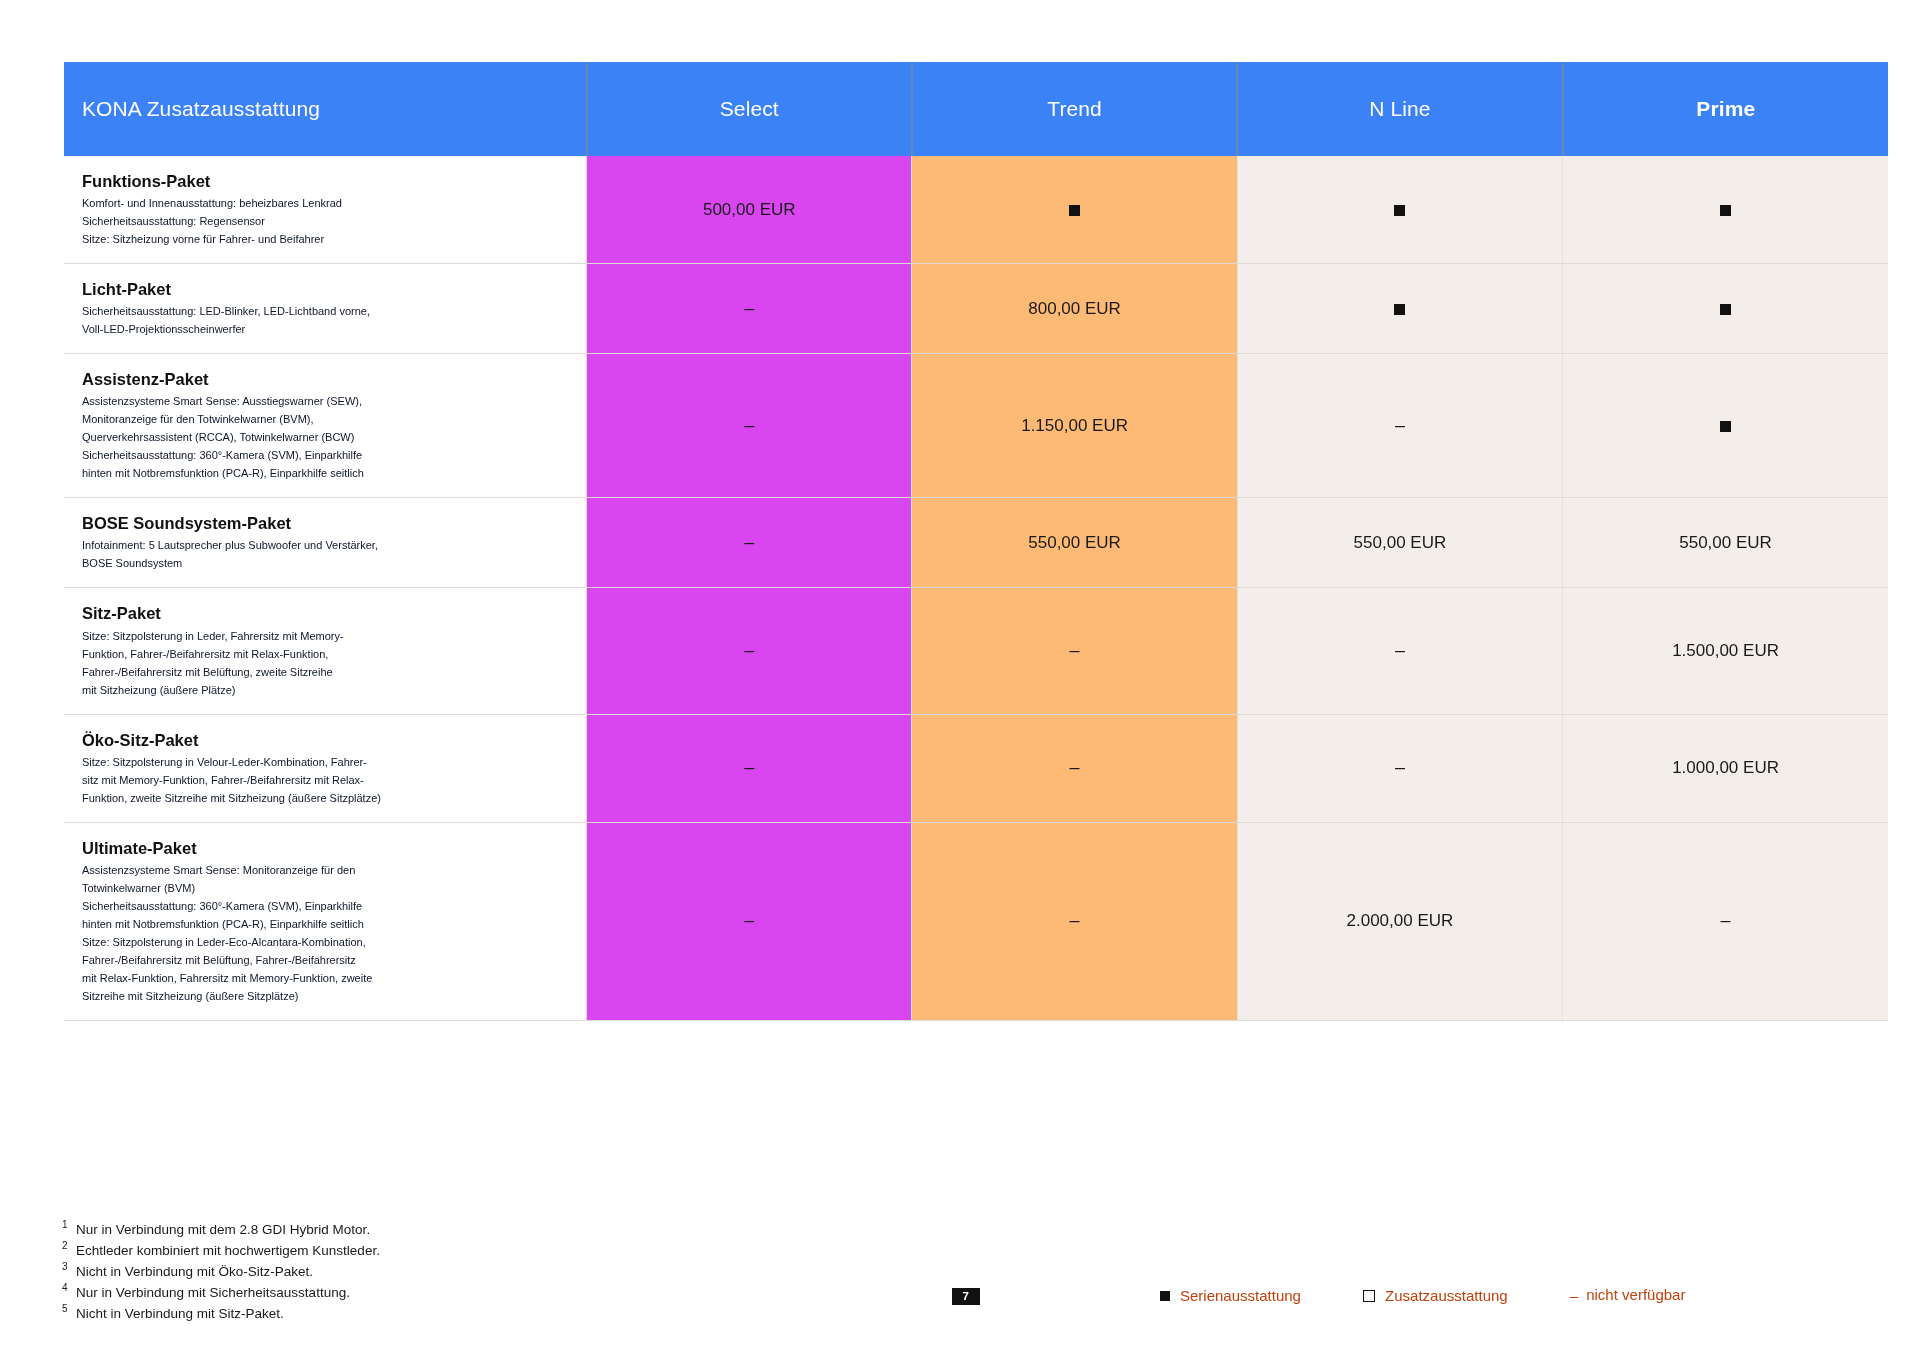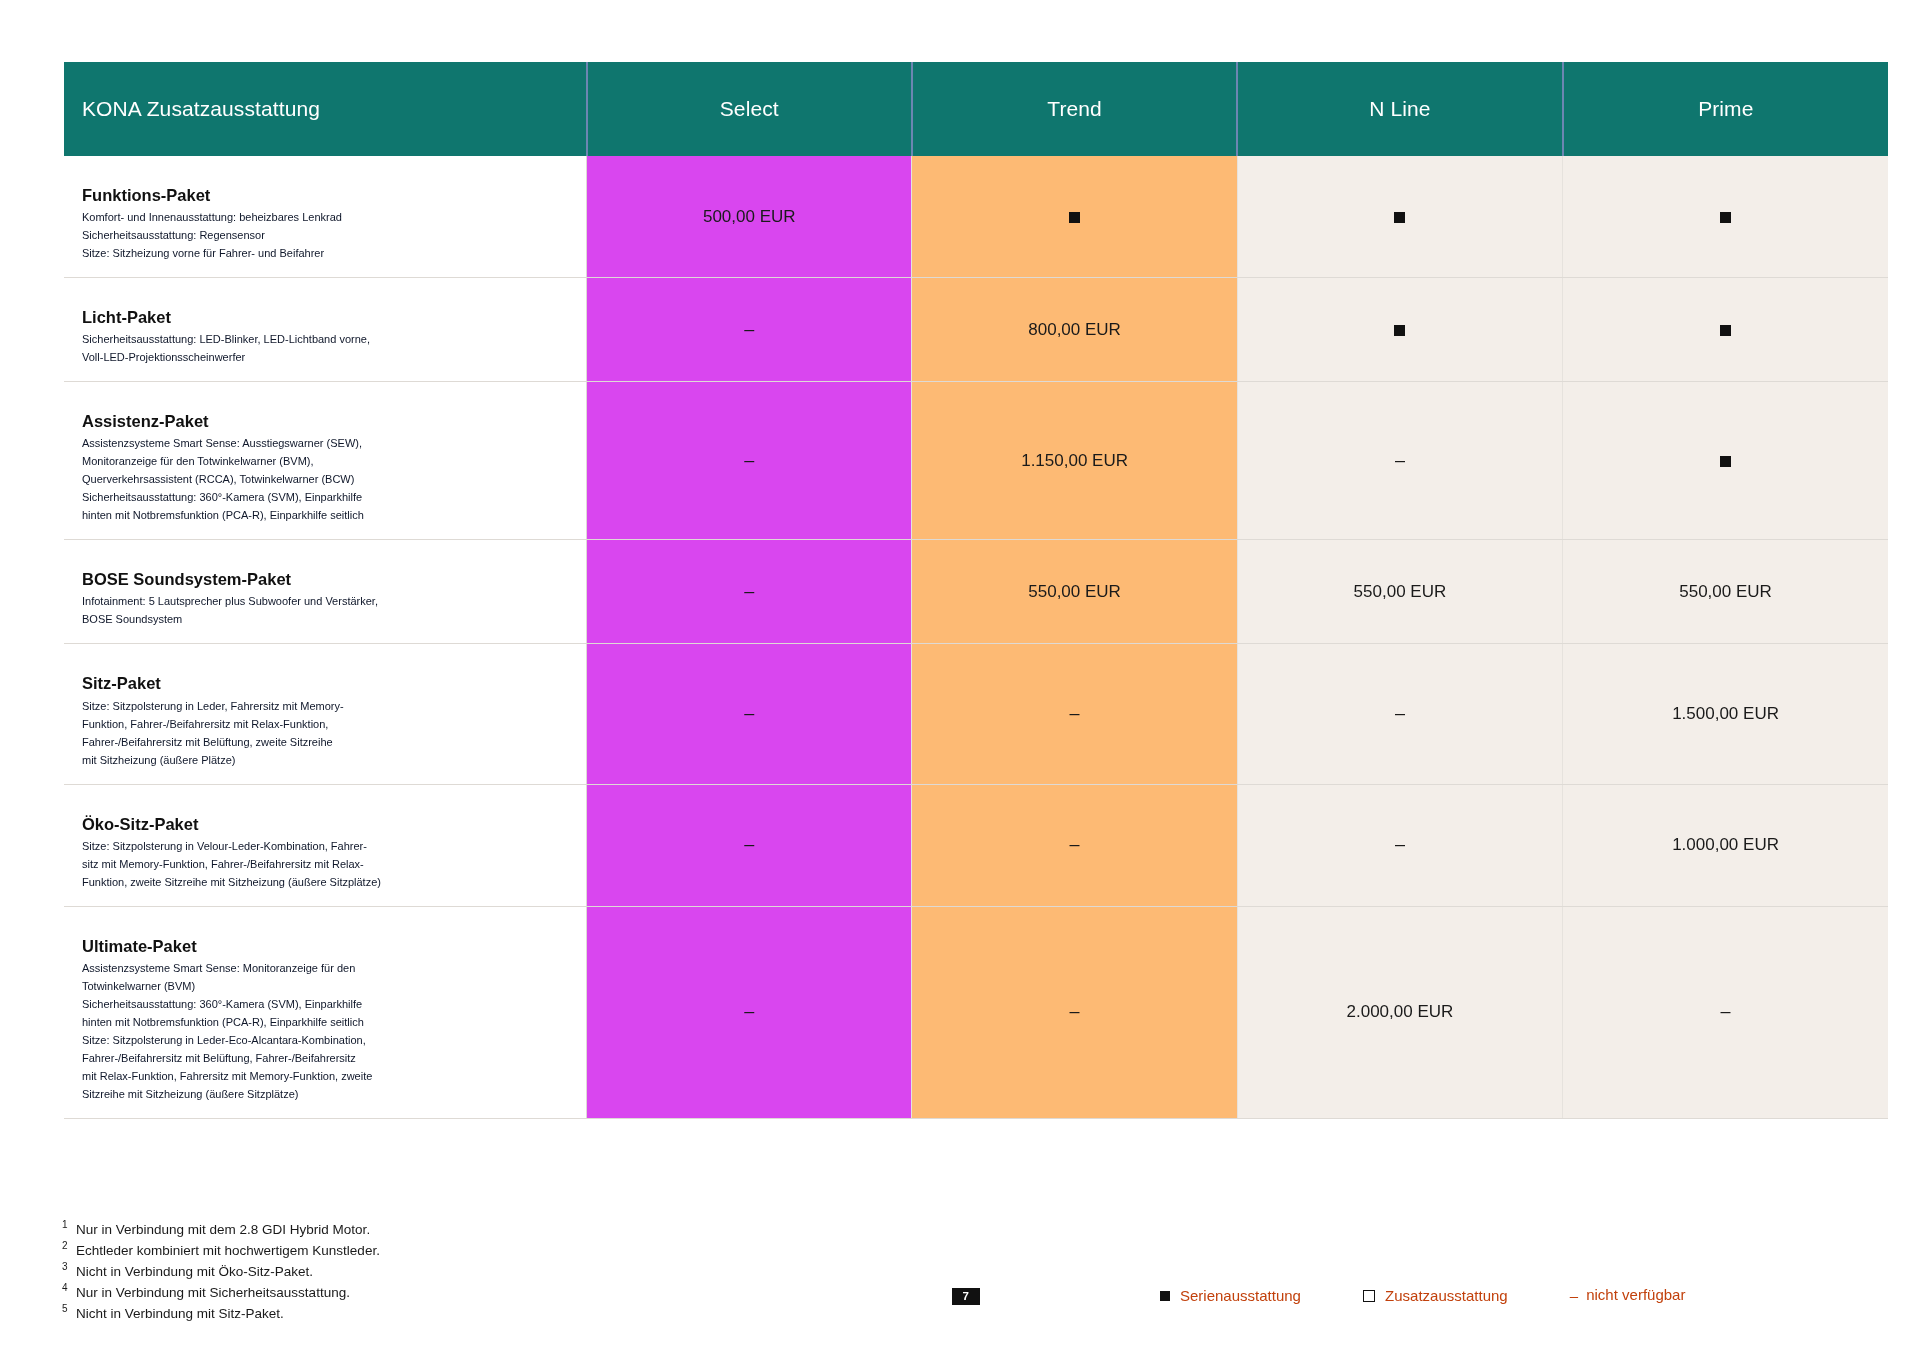--- a/index.html
+++ b/index.html
@@ -29,51 +29,51 @@
     width: 1824px;
     border-collapse: collapse;
     table-layout: fixed;
   }
 
   .spec-table col.c-desc  { width: 522px; }
   .spec-table col.c-trim  { width: 325px; }
 
   
   thead th {
-    background: #0f766e;
+    background: #3b82f6;
     color: #ffffff;
     font-weight: 400;
     font-size: 21px;
     height: 92px;
     vertical-align: middle;
     letter-spacing: .1px;
     margin-top: 30px;
   }
   thead th.head-title {
     text-align: left;
     padding-left: 18px;
     font-size: 21px;
     border-right: 2px solid #6c86b2;
   }
   thead th.head-trim {
     text-align: center;
     border-right: 2px solid #6c86b2;
   }
-  thead th.head-trim:last-child { border-right: none; }
+  thead th.head-trim:last-child { border-right: none; font-weight: bold; }
 
   
   tbody td {
     border-bottom: 1px solid #dedad5;
     vertical-align: middle;
   }
   tbody tr:last-child td { border-bottom: 1px solid #dedad5; }
 
   td.desc {
     background: #ffffff;
-    padding: 29px 18px 16px 18px;
+    padding: 15px 18px 16px 18px;
     vertical-align: top;
     border-right: 1px solid #dedad5;
   }
   td.val {
     text-align: center;
     font-size: 17px;
     color: #1a1a1a;
     border-right: 1px solid #e6e2dd;
   }
   td.val:last-child { border-right: none; }

